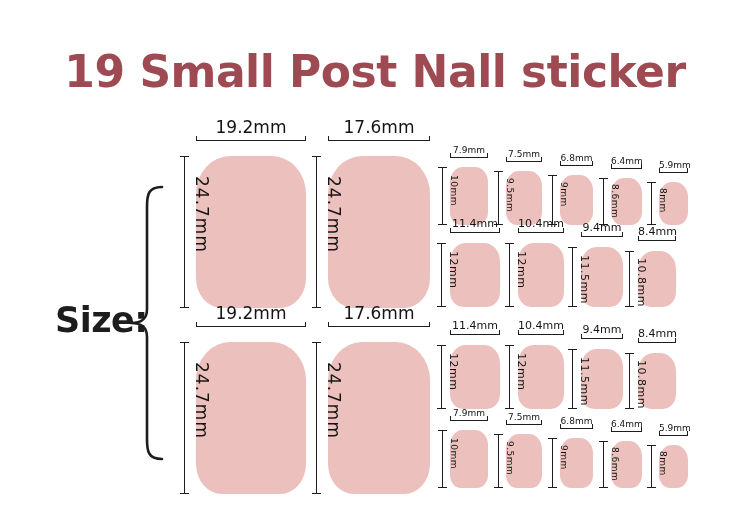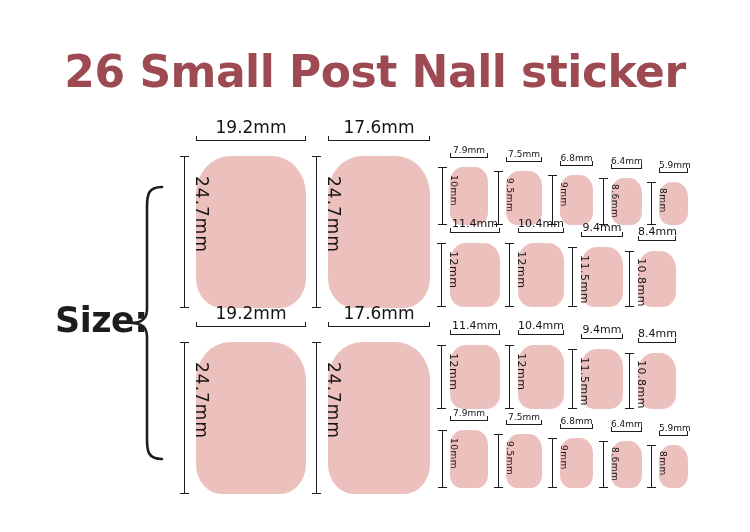--- a/index.html
+++ b/index.html
@@ -116,21 +116,21 @@
     font-weight: 500;
     transform-origin: left top;
     transform: rotate(90deg);
   }
 </style>
 </head>
 <body>
 
 <div id="page-root">
 
-  <div class="title">26 Small Post Nall sticker</div>
+  <div class="title">19 Small Post Nall sticker</div>
 
   <div class="size-label">Size:</div>
 
   <svg class="size-brace" width="36" height="280" viewBox="0 0 36 280" fill="none">
     <path d="M34 4 C 20 4, 19 12, 19 24 L 19 126 C 19 136, 14 140, 3 140
              C 14 140, 19 144, 19 154 L 19 256 C 19 268, 20 276, 34 276" stroke="#1d1d1d" stroke-width="2.6" fill="none" stroke-linecap="round" stroke-linejoin="round"></path>
   </svg>
 
   <div id="nails-layer">
       <div class="nail big" style="left: 196px; top: 156px; width: 110px; height: 152px;"></div>

